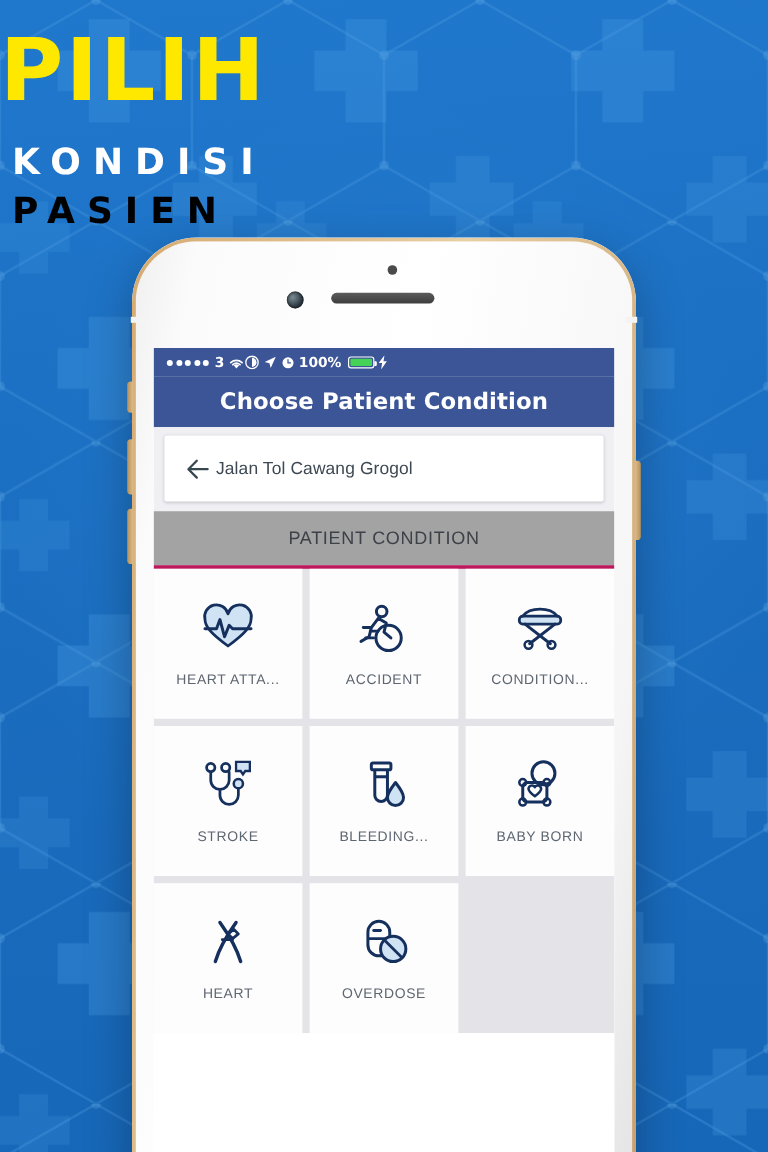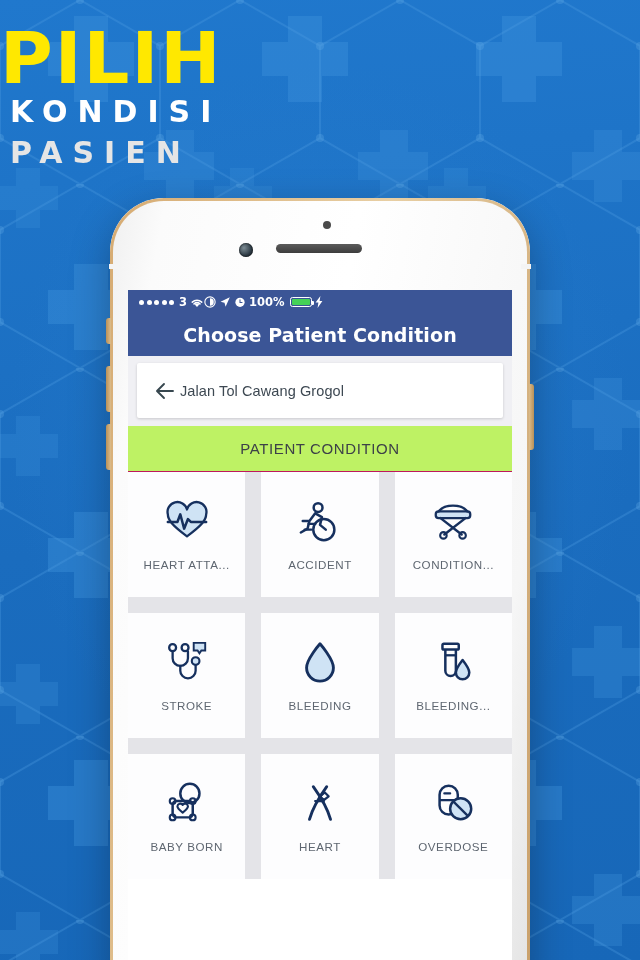--- a/index.html
+++ b/index.html
@@ -23,26 +23,26 @@
   }
   
   .headline { position:absolute; left:0; right:0; top:24px; text-align:left; z-index:6; }
   .hl-1 {
     font-size:72px; font-weight:bold; letter-spacing:2px;
     color:#ffe800; line-height:.95;
     font-family:"DejaVu Sans", sans-serif;
   }
   .hl-2 {
     font-size:30px; font-weight:bold; letter-spacing:10px;
-    color:#ffffff; line-height:1.35; margin-top:0; padding-left:10px;
+    color:#ffffff; line-height:1.35; margin-top:24px; padding-left:10px;
     font-family:"DejaVu Sans", sans-serif;
   }
   .hl-3 {
     font-size:30px; font-weight:bold; letter-spacing:10px;
-    color:#e5e5e5; line-height:1.35; padding-left:10px;
+    color:#000000; line-height:1.35; padding-left:10px;
     font-family:"DejaVu Sans", sans-serif;
   }
   
   #phone {
     position:absolute; left:110px; top:198px; width:420px; height:790px;
     z-index:5;
   }
   .phone-body {
     position:absolute; inset:0;
     border-radius:54px 54px 0 0;
@@ -122,27 +122,27 @@
   .search-card {
     background:#fff; height:55px; border-radius:2px;
     display:flex; align-items:center; padding:0 16px;
     box-shadow:0 1px 3px rgba(0,0,0,.17);
   }
   .back-arrow { width:24px; height:24px; flex:0 0 24px; color:#37474f; }
   .search-text {
     margin-left:3px; font-size:14.5px; color:#3d4852; letter-spacing:.1px;
   }
   .section-band {
-    background:#bef264; height:45px;
+    background:#a3a3a3; height:45px;
     display:flex; align-items:center; justify-content:center;
     font-size:15px; letter-spacing:.6px; color:#3d4148;
   }
   .grid {
     display:grid; grid-template-columns:repeat(3,1fr);
-    background:#e4e4e8; gap:16px; border-top:1px solid #be185d;
+    background:#e4e4e8; gap:6px; border-top:3px solid #be185d;
   }
   .cell {
     background:#fdfdfe; height:125px;
     display:flex; flex-direction:column; align-items:center; justify-content:center;
   }
   .cell .ico { width:46px; height:46px; margin-bottom:14px; }
   .cell .lbl {
     font-size:11.6px; letter-spacing:.55px; color:#5e6670;
     text-align:center; white-space:nowrap;
   }
@@ -288,26 +288,20 @@
             <circle cx="9" cy="9" r="3.6" fill="none" stroke="#16305e" stroke-width="2.4"></circle>
             <circle cx="22" cy="9" r="3.6" fill="none" stroke="#16305e" stroke-width="2.4"></circle>
             <path d="M9 13 V20 a8 8 0 0 0 16 0 V13" fill="none" stroke="#16305e" stroke-width="2.4" stroke-linecap="round"></path>
             <path d="M17 28 V33 a8 8 0 0 0 16 0 V26" fill="none" stroke="#16305e" stroke-width="2.4" stroke-linecap="round"></path>
             <circle cx="33" cy="23" r="4" fill="#cfe3f5" stroke="#16305e" stroke-width="2.2"></circle>
             <path d="M31 4 h12 v8 h-4 l-2 3 -2 -3 h-4 Z" fill="#cfe3f5" stroke="#16305e" stroke-width="2"></path>
           </svg>
           <span class="lbl">STROKE</span>
         </div>
 
-        <div class="cell">
-          <svg class="ico" viewBox="0 0 48 48">
-            <path d="M24 5 C24 5 38 21 38 30 A14 14 0 0 1 10 30 C10 21 24 5 24 5 Z" fill="#cfe3f5" stroke="#16305e" stroke-width="3" stroke-linejoin="round"></path>
-          </svg>
-          <span class="lbl">BLEEDING</span>
-        </div>
 
         <div class="cell">
           <svg class="ico" viewBox="0 0 48 48">
             <rect x="13" y="5" width="17" height="6" rx="1.4" fill="none" stroke="#16305e" stroke-width="2.6"></rect>
             <path d="M16 11 V33 a5.5 5.5 0 0 0 11 0 V11" fill="none" stroke="#16305e" stroke-width="2.6" stroke-linejoin="round"></path>
             <path d="M16 17 H27" fill="none" stroke="#16305e" stroke-width="2.4"></path>
             <path d="M34 22 C34 22 41 31 41 35 A7 7 0 0 1 27 35 C27 31 34 22 34 22 Z" fill="#cfe3f5" stroke="#16305e" stroke-width="2.6" stroke-linejoin="round"></path>
           </svg>
           <span class="lbl">BLEEDING...</span>
         </div>

